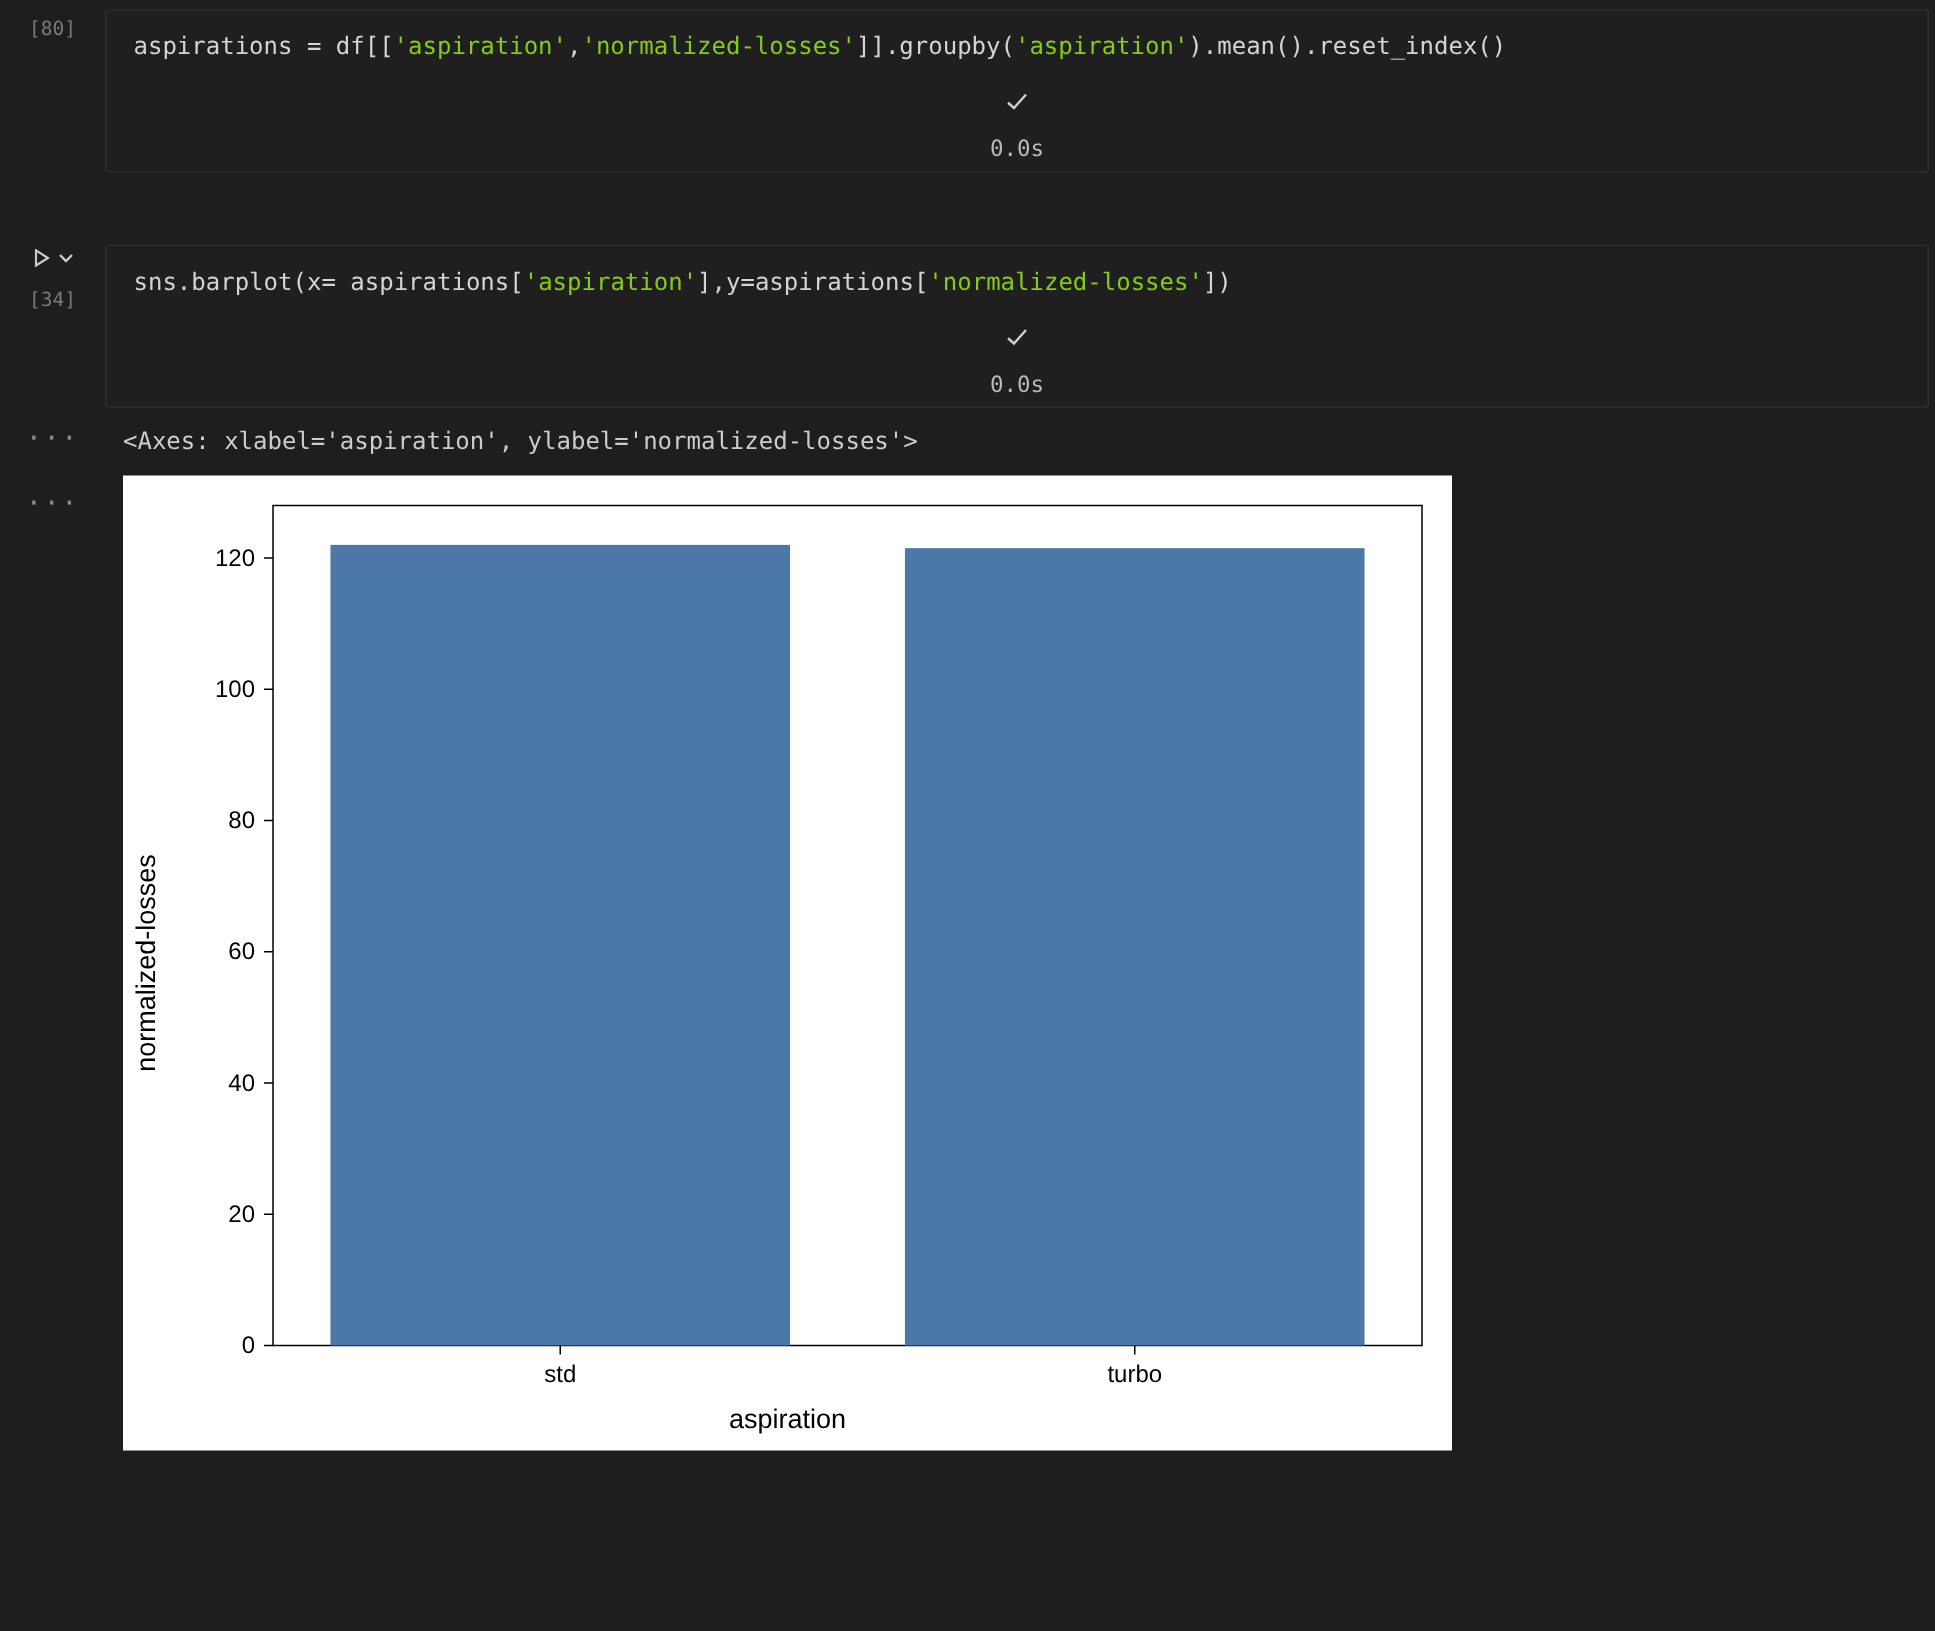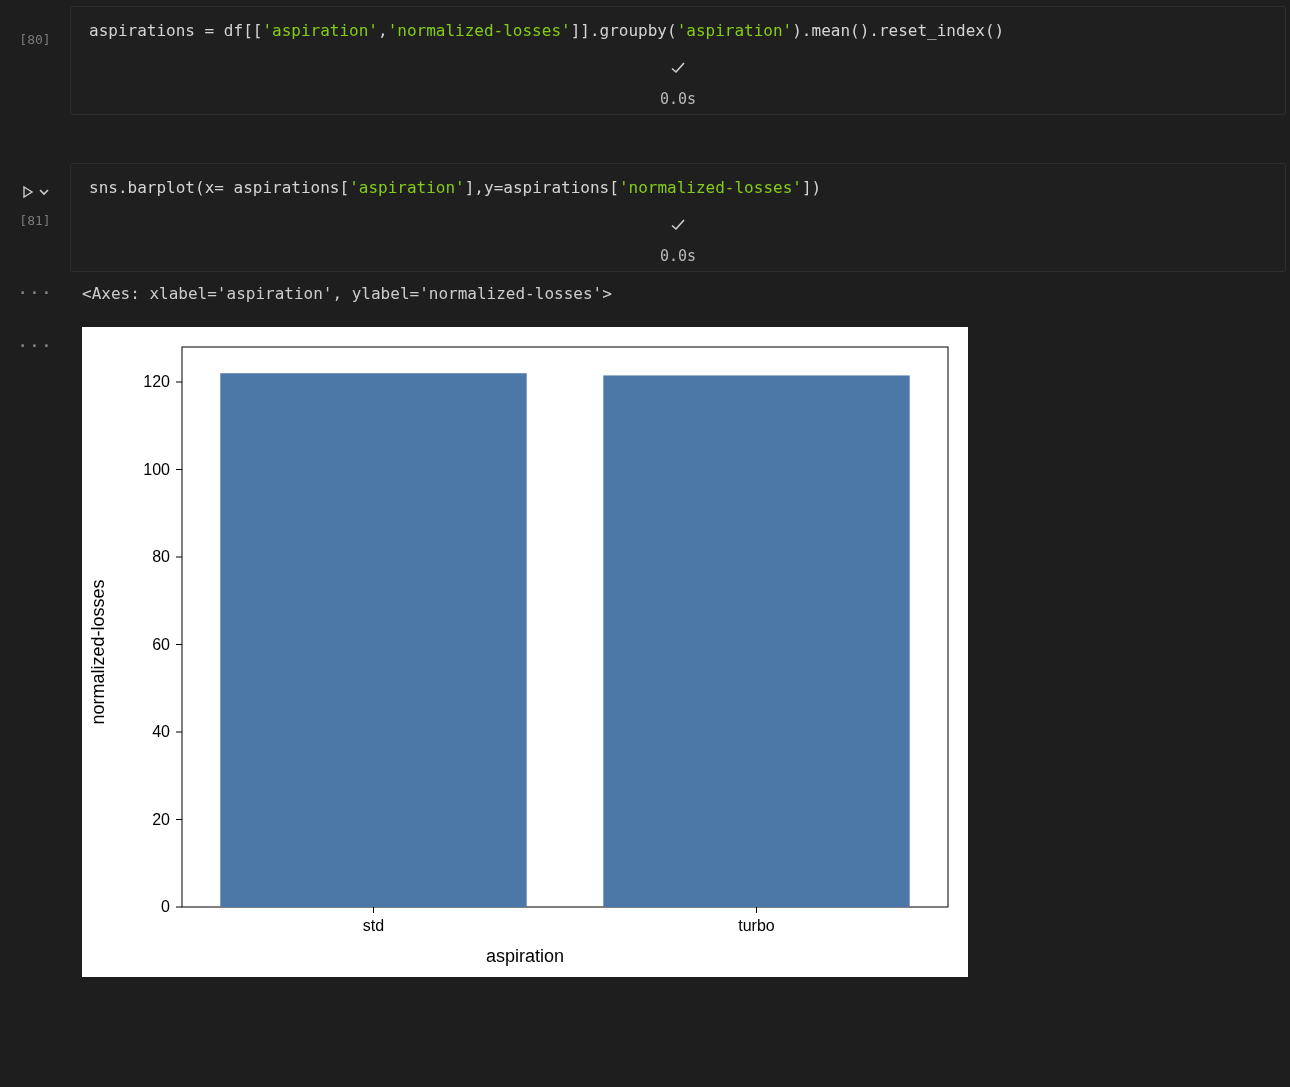--- a/index.html
+++ b/index.html
@@ -1,29 +1,29 @@
 <!DOCTYPE html>
 <html><head>
 <meta charset="utf-8">
 <style>
   html,body{margin:0;padding:0;background:#1e1e1e;color:#cccccc;font-family:ui-monospace,Menlo,Consolas,monospace;font-size:14px;}
   body{width:1290px;min-height:1087px;overflow:hidden;}
   .row{display:flex;align-items:stretch;}
-  .gutter{width:70px;flex:0 0 70px;display:flex;flex-direction:column;align-items:center;justify-content:flex-start;color:#7a7a7a;padding-top:28px;box-sizing:border-box;}
+  .gutter{width:70px;flex:0 0 70px;display:flex;flex-direction:column;align-items:center;justify-content:flex-start;color:#7a7a7a;padding-top:8px;box-sizing:border-box;}
   .gutter .exec-count{font-size:13px;margin-top:4px;}
   .gutter .run-icon{display:flex;gap:4px;align-items:center;}
   .cell-main{flex:1 1 auto;}
   .code-box{background:#1f1f1f;border:1px solid #2d2d2d;border-radius:2px;margin:6px 4px 2px 0;}
   .code-line{padding:14px 18px;white-space:pre;font-size:16px;color:#d4d4d4;font-family:ui-monospace,Menlo,Consolas,monospace;}
   .status-line{display:flex;align-items:center;gap:10px;padding:6px 18px;color:#bbbbbb;font-size:15px;flex-direction:column;}
   .check{color:#cfcfcf;}
   .play-svg{fill:none;stroke:#cccccc;stroke-width:1.4;}
   .chev-svg{stroke:#cccccc;stroke-width:1.6;fill:none;}
   .dots{color:#8a8a8a;font-size:18px;letter-spacing:1px;text-align:center;width:70px;padding:8px 0;}
-  .output-text{padding:10px 8px 24px 12px;font-size:16px;color:#cccccc;white-space:pre;}
+  .output-text{padding:10px 8px 14px 12px;font-size:16px;color:#cccccc;white-space:pre;}
   .chart-wrap{background:#ffffff;width:886px;height:650px;margin-left:12px;position:relative;}
   
   .tok-id{color:#d4d4d4;text-align:center;}
   .tok-str{color:#84cc16;}
   .tok-pun{color:#d4d4d4;}
   svg.plot{display:block;}
   .ylabel{position:absolute;left:16px;top:50%;transform:translate(-50%,-50%) rotate(-90deg);transform-origin:center;font-family:sans-serif;color:#000;font-size:18px;white-space:nowrap;}
   .xlabel{position:absolute;left:0;right:0;bottom:10px;text-align:center;font-family:sans-serif;color:#000;font-size:18px;}
 </style>
 </head>
@@ -53,21 +53,21 @@
 <div class="row">
   <div class="gutter">
     <span class="run-icon">
       <svg class="play-svg" width="14" height="14" viewBox="0 0 14 14">
           <path d="M3 2 L11 7 L3 12 Z"></path>
         </svg>
       <svg class="chev-svg" width="10" height="10" viewBox="0 0 10 10">
           <path d="M1 3 L5 7 L9 3"></path>
         </svg>
     </span>
-    <span class="exec-count" style="margin-top:14px;">[81]</span>
+    <span class="exec-count" style="margin-top:14px;">[34]</span>
   </div>
   <div class="cell-main">
     <div class="code-box">
       <div class="code-line" id="code1"><span class="tok-id">sns</span><span class="tok-pun">.</span><span class="tok-id">barplot</span><span class="tok-pun">(</span><span class="tok-id">x</span><span class="tok-pun">= </span><span class="tok-id">aspirations</span><span class="tok-pun">[</span><span class="tok-str">'aspiration'</span><span class="tok-pun">],</span><span class="tok-id">y</span><span class="tok-pun">=</span><span class="tok-id">aspirations</span><span class="tok-pun">[</span><span class="tok-str">'normalized-losses'</span><span class="tok-pun">])</span></div>
       <div class="status-line">
         <span class="check">
           <svg width="16" height="16" viewBox="0 0 16 16">
               <path d="M2 8.5 L6 12 L14 3" stroke="#cfcfcf" stroke-width="1.6" fill="none"></path>
             </svg>
         </span>

